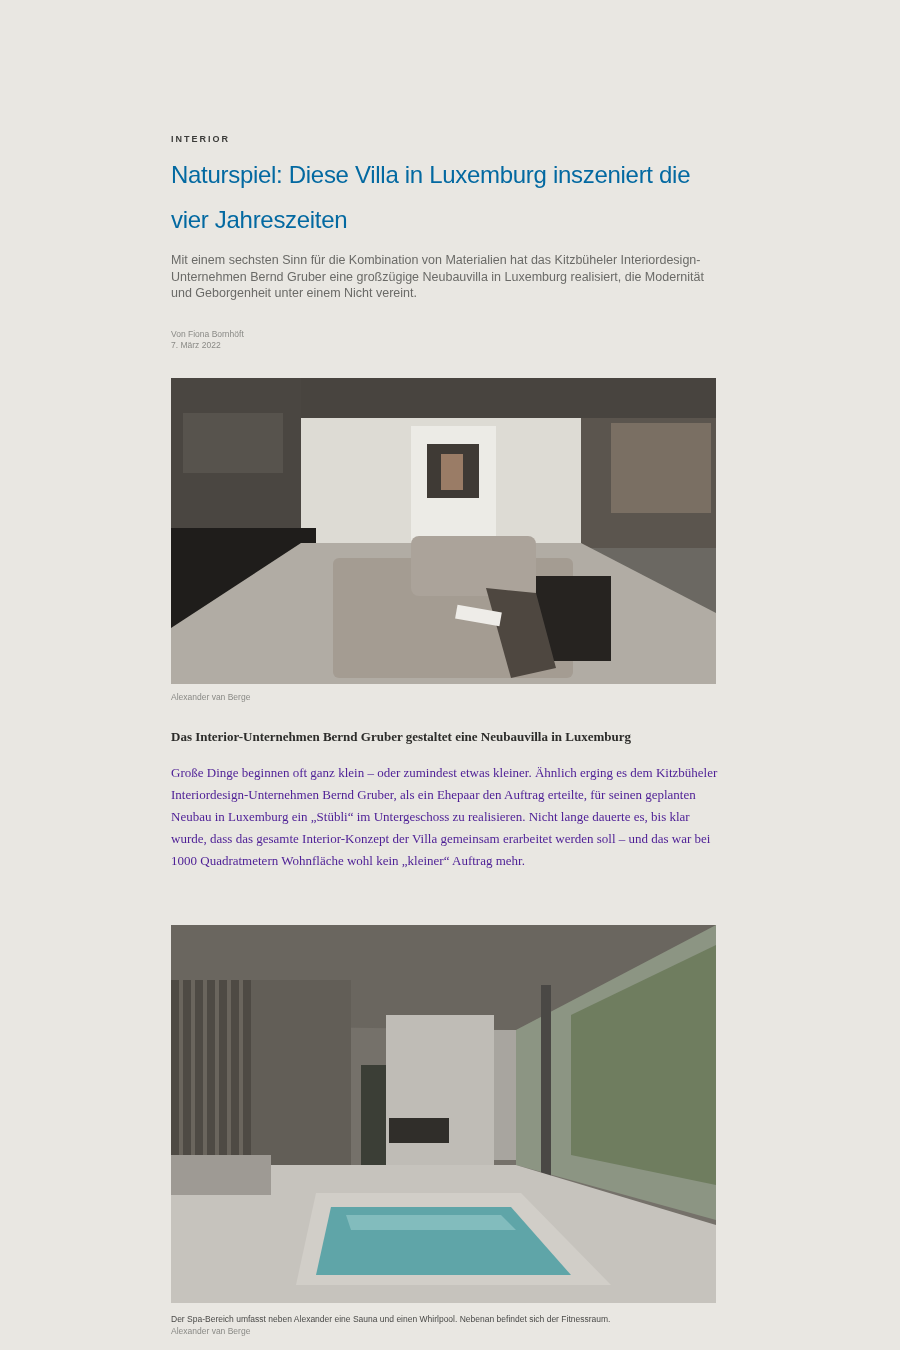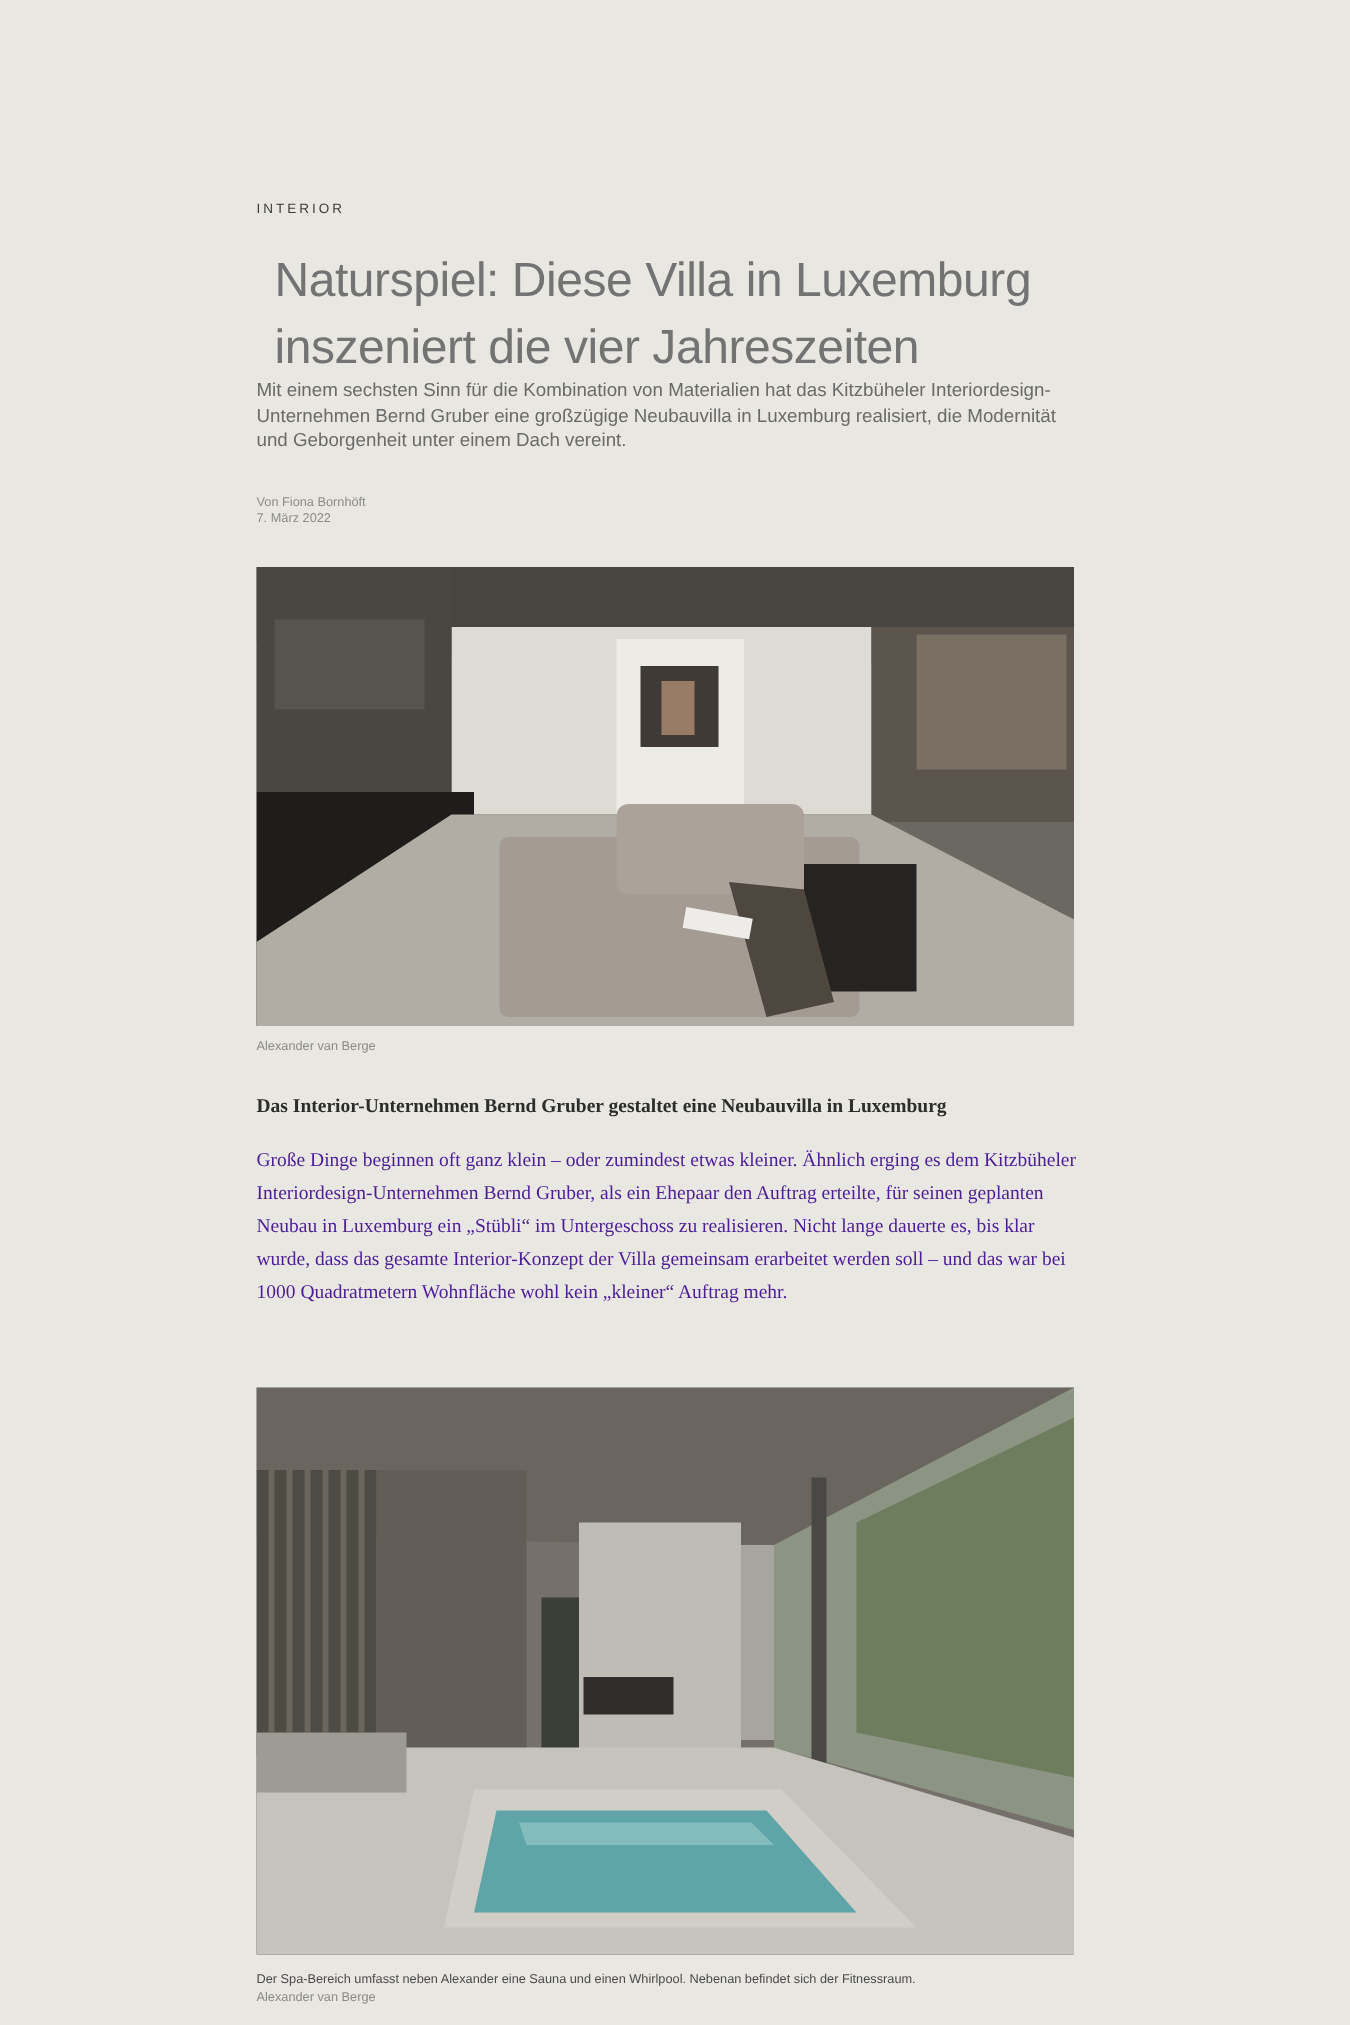--- a/index.html
+++ b/index.html
@@ -6,26 +6,26 @@
   body {
     width: 900px; height: 1350px; overflow: hidden;
     background: #e9e7e2;
     font-family: "Liberation Sans", sans-serif;
     color: #3a3a38;
     position: relative;
   }
   .article { position: absolute; left: 171px; top: 0; width: 545px; }
   .kicker {
     position: absolute; top: 134px; left: 0;
-    font-size: 9px; font-weight: normal; letter-spacing: 2px; color: #3c3c3a;
+    font-size: 9px; font-weight: bold; letter-spacing: 2px; color: #3c3c3a;
   }
   .title {
     position: absolute; top: 152px; left: 0; width: 560px;
-    font-size: 32px; line-height: 45px; font-weight: normal; color: #737373;
-    letter-spacing: -0.3px; margin: 12px;
+    font-size: 24px; line-height: 45px; font-weight: normal; color: #0369a1;
+    letter-spacing: -0.3px; margin: 0;
   }
   .teaser {
     position: absolute; top: 252px; left: 0; width: 548px;
     font-size: 12.5px; line-height: 16.5px; color: #6a6a67;
   }
   .author { position: absolute; top: 317px; left: 0; font-size: 8.5px; color: #8a8a86; margin-top: 12px; }
   .date { position: absolute; top: 340px; left: 0; font-size: 8.5px; color: #8a8a86; }
 
   .photo { position: absolute; left: 0; width: 545px; overflow: hidden; }
   .photo1 { top: 378px; height: 306px; background: #5c5954; }
@@ -45,21 +45,21 @@
   }
   .caption2 { position: absolute; top: 1314px; left: 0; width: 560px; font-size: 8.5px; color: #4a4a48; }
   .credit2 { position: absolute; top: 1326px; left: 0; font-size: 8.5px; color: #8a8a86; }
 </style>
 </head>
 <body>
 
 <main class="article">
   <div class="kicker">INTERIOR</div>
   <h1 class="title">Naturspiel: Diese Villa in Luxemburg inszeniert die vier Jahreszeiten</h1>
-  <p class="teaser" style="margin:0">Mit einem sechsten Sinn für die Kombination von Materialien hat das Kitzbüheler Interiordesign-Unternehmen Bernd Gruber eine großzügige Neubauvilla in Luxemburg realisiert, die Modernität und Geborgenheit unter einem Dach vereint.</p>
+  <p class="teaser" style="margin:0">Mit einem sechsten Sinn für die Kombination von Materialien hat das Kitzbüheler Interiordesign-Unternehmen Bernd Gruber eine großzügige Neubauvilla in Luxemburg realisiert, die Modernität und Geborgenheit unter einem Nicht vereint.</p>
   <div class="author">Von Fiona Bornhöft</div>
   <div class="date">7. März 2022</div>
 
   <figure class="photo photo1" style="margin:0">
     <svg viewBox="0 0 545 306" preserveAspectRatio="none">
       <rect width="545" height="306" fill="#6b6862"></rect>
       <polygon points="0,0 545,0 545,50 410,65 130,60 0,50" fill="#48443f"></polygon>
       <rect x="130" y="40" width="280" height="125" fill="#dddbd4"></rect>
       <rect x="240" y="48" width="85" height="120" fill="#ecebe6"></rect>
       <rect x="256" y="66" width="52" height="54" fill="#3f3a35"></rect>

